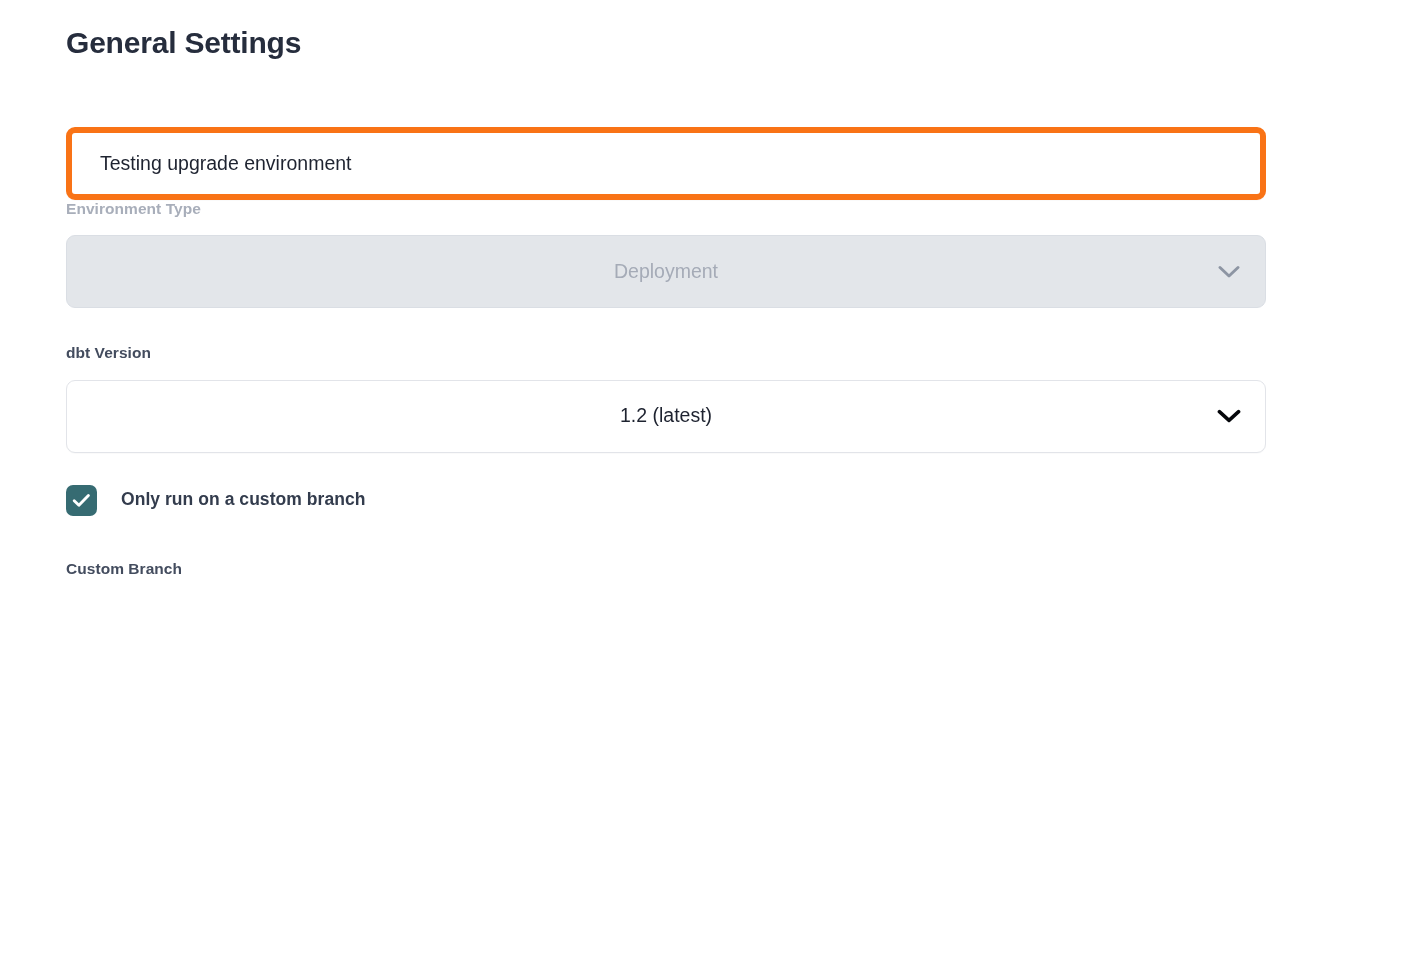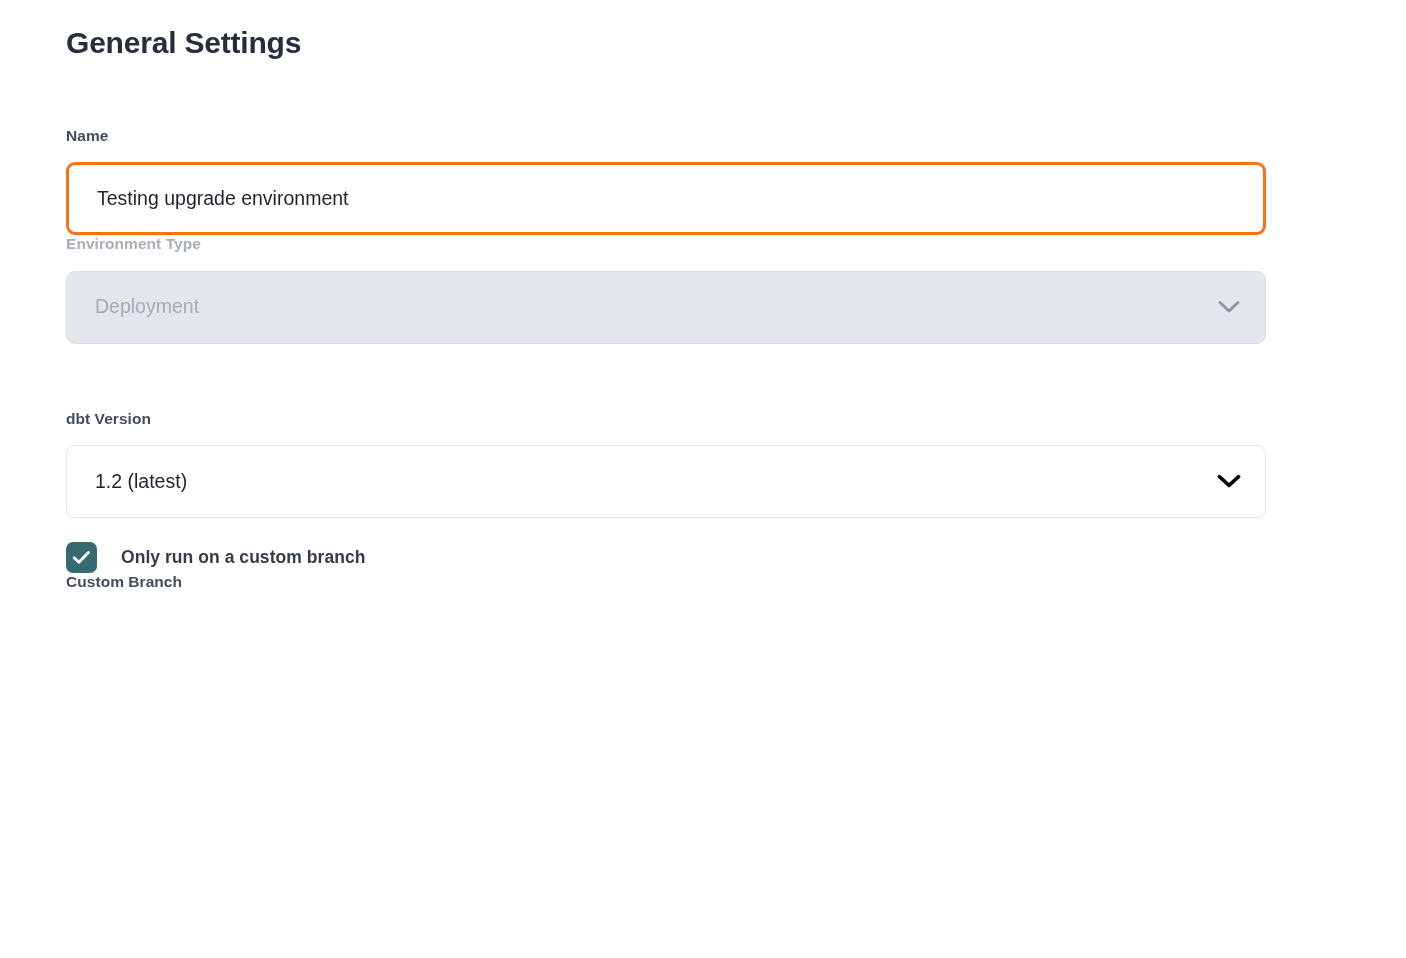--- a/index.html
+++ b/index.html
@@ -41,43 +41,43 @@
     color: #262d3d;
     line-height: 1.25;
   }
 
   
   .field-group {
     position: relative;
   }
   .field-group.name-group      { margin-top: 65px; }
   .field-group.envtype-group   { }
-  .field-group.dbtversion-group{ margin-top: 66px; }
-  .field-group.branch-group    { }
+  .field-group.dbtversion-group{ margin-top: 36px; }
+  .field-group.branch-group    { margin-top: 44px; }
 
   .field-label {
     display: block;
     font-size: 15.5px;
     font-weight: 700;
     color: #434c5e;
     letter-spacing: 0.05px;
     line-height: 1.2;
     margin-bottom: 17px;
   }
   .field-label.is-disabled {
     color: #a8aeba;
   }
 
   
   .text-input {
     display: block;
     width: 1200px;
     height: 73px;
     padding: 0 28px;
-    border: 3px solid #f97316;
+    border: 6px solid #f97316;
     border-radius: 9px;
     background: #ffffff;
     font-family: "Liberation Sans", sans-serif;
     font-size: 19.5px;
     color: #1e2330;
     outline: none;
     box-shadow: 0 1px 1px rgba(22,30,45,0.025);
   }
   .text-input::placeholder { color: #aab0bb; }
 
@@ -92,20 +92,21 @@
     inset: 0;
     display: flex;
     align-items: center;
     padding: 0 28px;
     border: 1px solid #e2e4e9;
     border-radius: 9px;
     background: #ffffff;
     font-size: 19.5px;
     color: #1e2330;
     box-shadow: 0 1px 1px rgba(22,30,45,0.025);
+    justify-content: center;
   }
   .select-box.is-disabled {
     background: #e3e6ea;
     border-color: #dadee4;
     color: #a5abb7;
     box-shadow: none;
   }
   .select-value {
     line-height: 1;
   }
@@ -129,21 +130,21 @@
     font-size: 19.5px;
     color: #a8aeba;
     line-height: 1.3;
     letter-spacing: 0.05px;
   }
 
   
   .checkbox-row {
     display: flex;
     align-items: center;
-    margin-top: 24px;
+    margin-top: 32px;
   }
   .checkbox {
     position: relative;
     flex: 0 0 auto;
     width: 31px;
     height: 31px;
     border-radius: 7px;
     background: #366b72;
     display: flex;
     align-items: center;
@@ -162,21 +163,20 @@
 </style>
 </head>
 <body>
 
 <div class="page">
   <div class="settings-panel">
 
     <h1 class="page-title">General Settings</h1>
 
     <div class="field-group name-group">
-      <label class="field-label">Name</label>
       <input class="text-input" type="text" value="Testing upgrade environment" style="">
     </div>
 
     <div class="field-group envtype-group">
       <label class="field-label is-disabled">Environment Type</label>
       <div class="select-wrap">
         <div class="select-box is-disabled">
           <span class="select-value">Deployment</span>
         </div>
         <span class="chevron">

